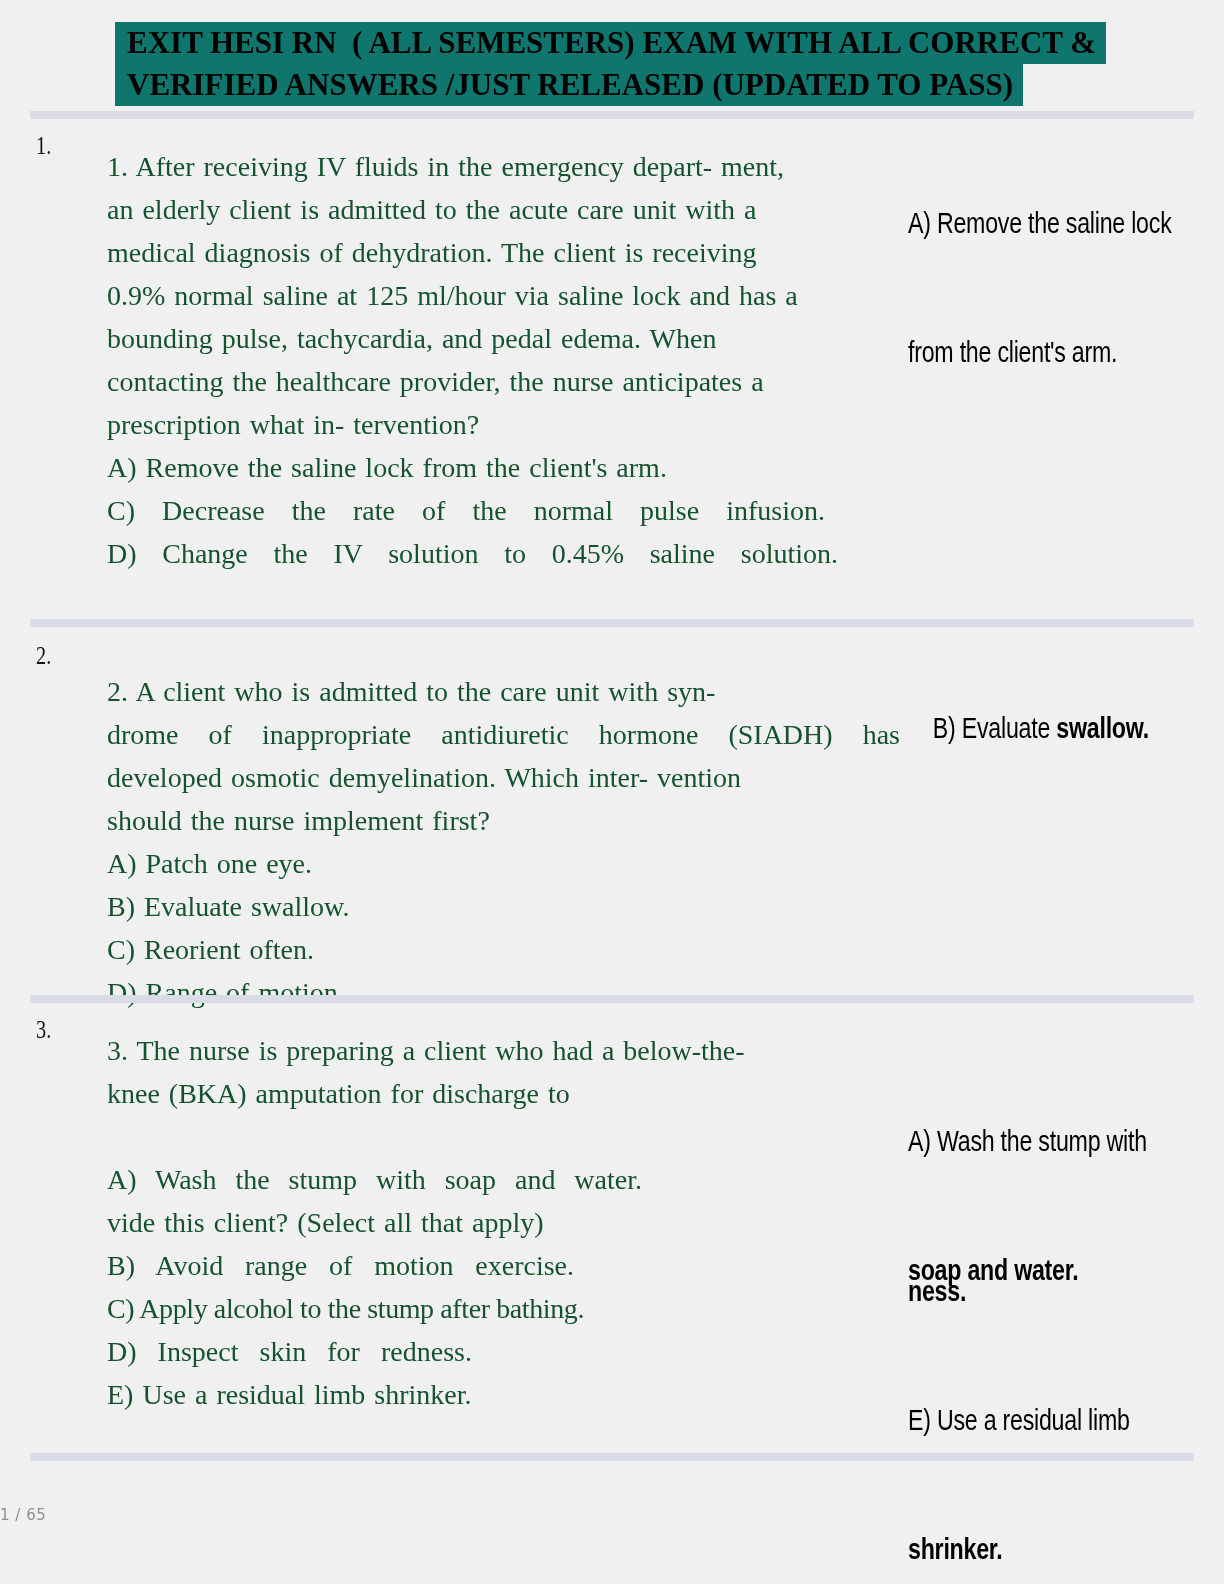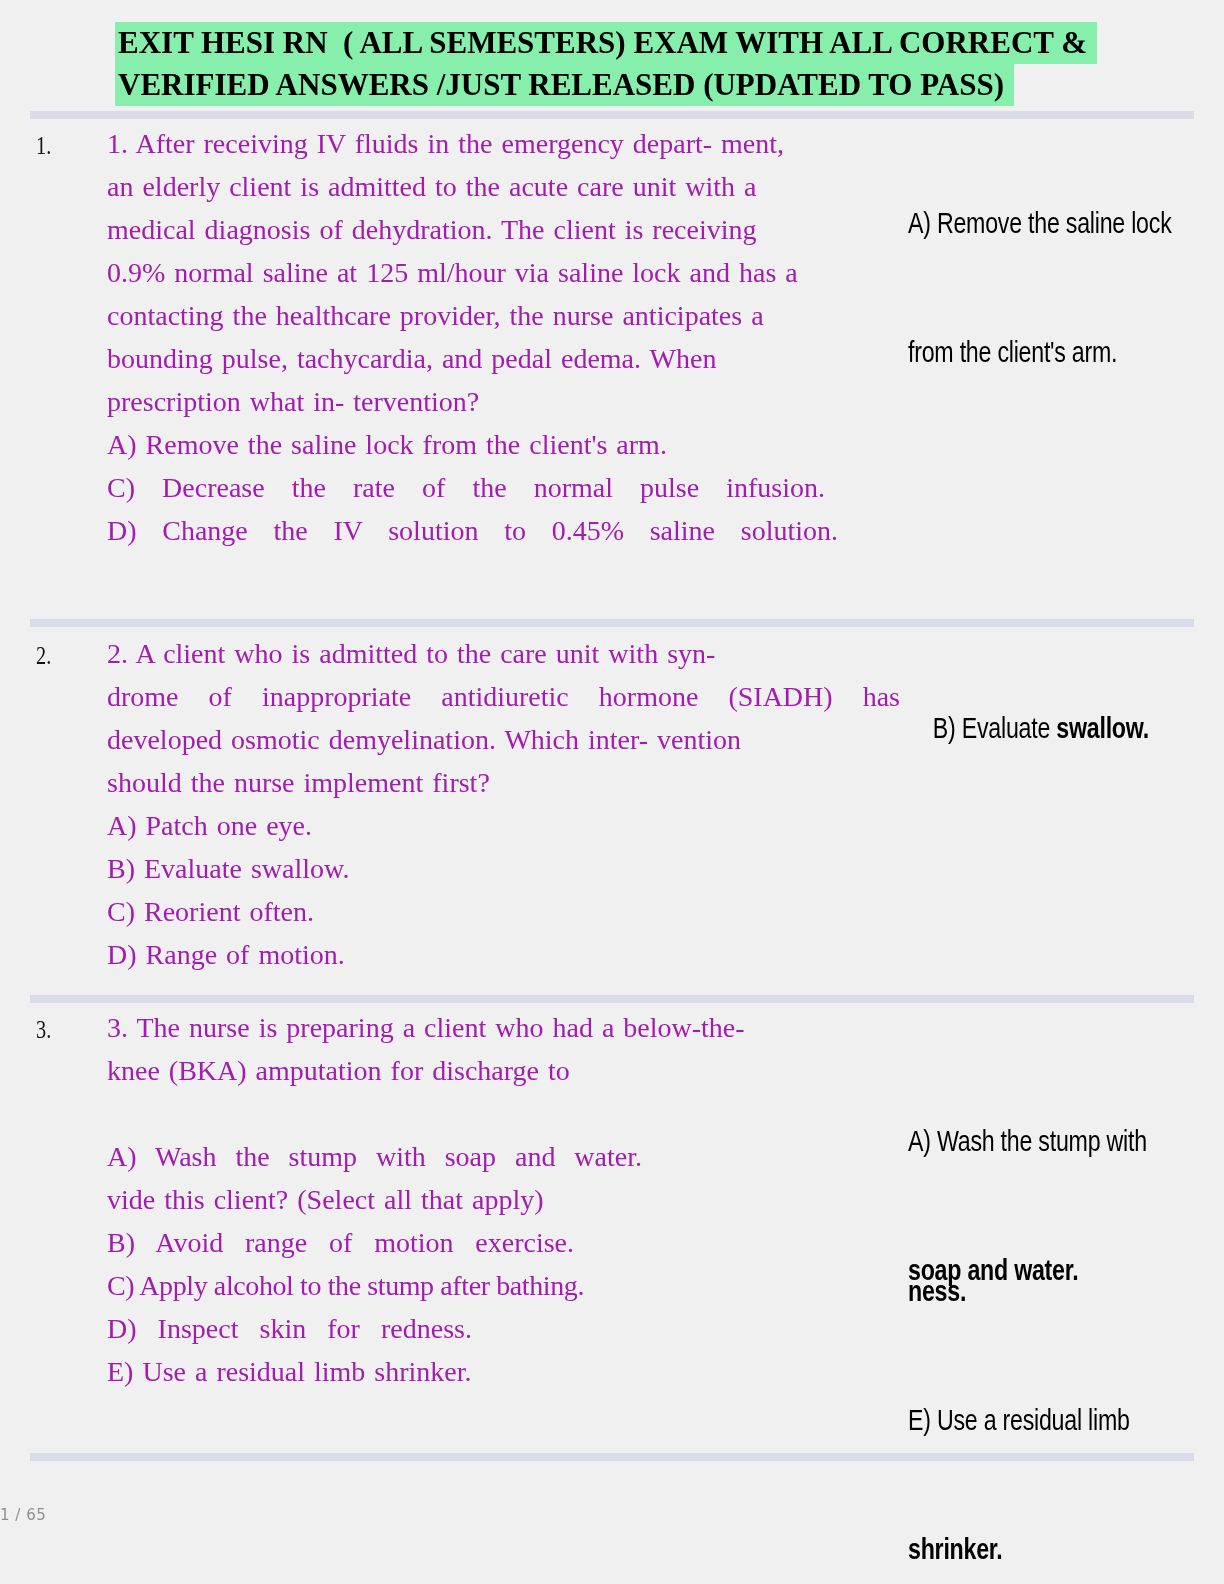--- a/index.html
+++ b/index.html
@@ -12,43 +12,44 @@
   }
   .page{position:absolute;inset:0;}
 
   
   .title{
     position:absolute;left:115px;top:22px;
     font-weight:bold;font-size:31px;line-height:39px;color:#000;
   }
   .hl{
     display:table;white-space:pre;
-    background:#86efac;
-    padding:1px 10px 2px 3px;
+    background:#0f766e;
+    padding:1px 10px 2px 12px;
   }
 
   
   .divider{position:absolute;left:30px;width:1164px;height:8px;background:#d9dce7;}
   .d1{top:111px}.d2{top:619px}.d3{top:995px}.d4{top:1453px}
 
   
   .qnum{
     position:absolute;left:36px;width:44px;
     font-size:26px;line-height:40px;color:#101010;
     transform:scaleX(0.78);transform-origin:0 0;white-space:pre;
   }
   .n1{top:126px}.n2{top:636px}.n3{top:1010px}
 
   
   .qblock{
     position:absolute;left:107px;width:794px;
-    font-size:28px;line-height:43px;color:#a21caf;
+    font-size:28px;line-height:43px;color:#14532d;
     word-spacing:2px;
+    margin-top:23px;
   }
-  .q1{top:122px}.q2{top:632px}.q3{top:1006px}
+  .q1{top:122px}.q2{top:647px}.q3{top:1006px}
   .line{white-space:pre;height:43px;overflow:visible;}
   .j{white-space:normal;text-align:justify;text-align-last:justify;text-justify:inter-word;}
   .w712{width:712px}.w718{width:718px}.w731{width:731px}.w793{width:793px}
   .w535{width:535px}.w467{width:467px}.w365{width:365px}
   .spacer{height:43px;}
   .tight{letter-spacing:-0.4px;word-spacing:0;}
 
   
   .ans{
     position:absolute;left:908px;
@@ -89,22 +90,22 @@
   </div>
 
   <div class="divider d1"></div>
 
   <div class="qnum n1">1.</div>
   <div class="qblock q1">
     <div class="line">1. After receiving IV fluids in the emergency depart- ment,</div>
     <div class="line">an elderly client is admitted to the acute care unit with a</div>
     <div class="line">medical diagnosis of dehydration. The client is receiving</div>
     <div class="line">0.9% normal saline at 125 ml/hour via saline lock and has a</div>
+    <div class="line">bounding pulse, tachycardia, and pedal edema. When</div>
     <div class="line">contacting the healthcare provider, the nurse anticipates a</div>
-    <div class="line">bounding pulse, tachycardia, and pedal edema. When</div>
     <div class="line">prescription what in- tervention?</div>
     <div class="line">A) Remove the saline lock from the client's arm.</div>
     <div class="line j w718">C) Decrease the rate of the normal pulse infusion.</div>
     <div class="line j w731">D) Change the IV solution to 0.45% saline solution.</div>
   </div>
   <div class="ans a1">
     <span class="al">A) Remove the saline lock</span>
     <span class="al">from the client's arm.</span>
   </div>
 

